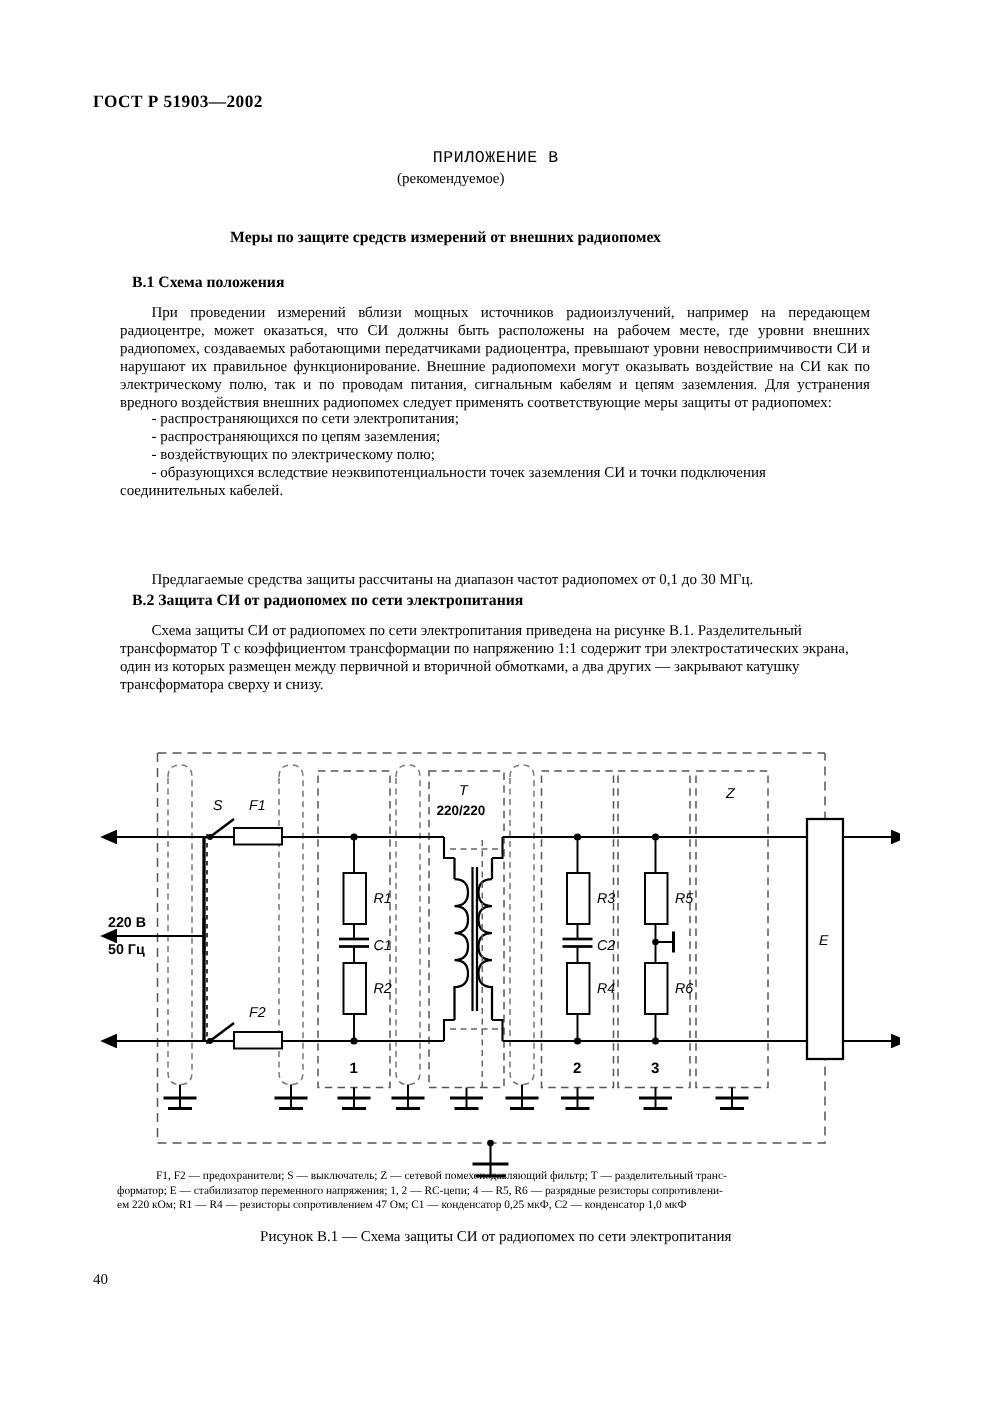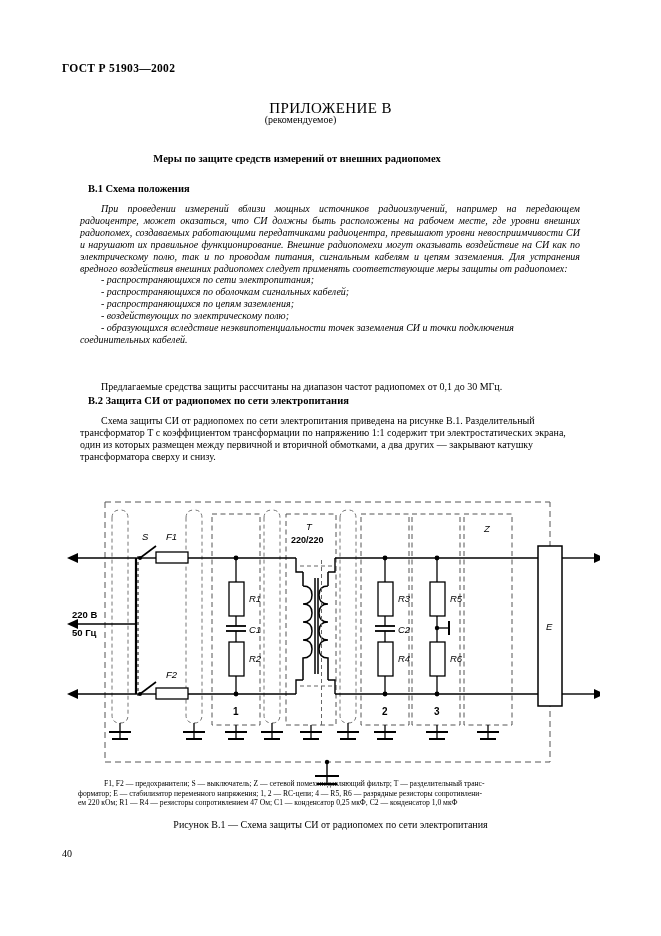--- a/index.html
+++ b/index.html
@@ -27,22 +27,23 @@
     top: 62px;
     font-size: 11.5px;
     font-weight: bold;
     letter-spacing: 0.3px;
   }
   .appendix-title {
     position: absolute;
     left: 0; top: 100px;
     width: 661px;
     text-align: center;
-    font-size: 15px;
+    font-size: 11px;
     letter-spacing: 0.4px;
+    font-family: Liberation Mono, monospace;
   }
   .appendix-sub {
     position: absolute;
     left: 0; top: 114px;
     width: 601px;
     text-align: center;
     font-size: 10px;
   }
   .main-title {
     position: absolute;
@@ -71,21 +72,21 @@
     text-justify: inter-word;
     hyphens: manual;
   }
   .body-block p {
     margin: 0;
     text-indent: 21px;
     text-align: justify;
   }
   .body-block p.bullet { text-indent: 21px; }
   .body-block p:last-child { text-align: left; }
-  #para-intro { top: 203px; font-style: italic; }
+  #para-intro { top: 203px; }
   #para-range { top: 381px; }
   #para-b2 { top: 415px; }
 
   
   .figure {
     position: absolute;
     left: 60px;
     top: 500px;
     width: 540px;
     height: 290px;
@@ -129,21 +130,20 @@
   <div class="appendix-title">ПРИЛОЖЕНИЕ В</div>
   <div class="appendix-sub">(рекомендуемое)</div>
 
   <div class="main-title">Меры по защите средств измерений от внешних радиопомех</div>
 
   <div class="sec-head" id="sec-b1">В.1 Схема положения</div>
 
   <div class="body-block" id="para-intro">
     <p>При проведении измерений вблизи мощных источников радиоизлучений, например на передающем радиоцентре, может оказаться, что СИ должны быть расположены на рабочем месте, где уровни внешних радиопомех, создаваемых работающими передатчиками радиоцентра, превышают уровни невосприимчивости СИ и нарушают их правильное функционирование. Внешние радиопомехи могут оказывать воздействие на СИ как по электрическому полю, так и по проводам питания, сигнальным кабелям и цепям заземления. Для устранения вредного воздействия внешних радиопомех следует применять соответствующие меры защиты от радиопомех:</p>
     <p class="bullet">- распространяющихся по сети электропитания;</p>
-    <p class="bullet">- распространяющихся по оболочкам сигнальных кабелей;</p>
     <p class="bullet">- распространяющихся по цепям заземления;</p>
     <p class="bullet">- воздействующих по электрическому полю;</p>
     <p class="bullet">- образующихся вследствие неэквипотенциальности точек заземления СИ и точки подключения соединительных кабелей.</p>
   </div>
 
   <div class="body-block" id="para-range">
     <p>Предлагаемые средства защиты рассчитаны на диапазон частот радиопомех от 0,1 до 30 МГц.</p>
   </div>
 
   <div class="sec-head" id="sec-b2">В.2 Защита СИ от радиопомех по сети электропитания</div>

